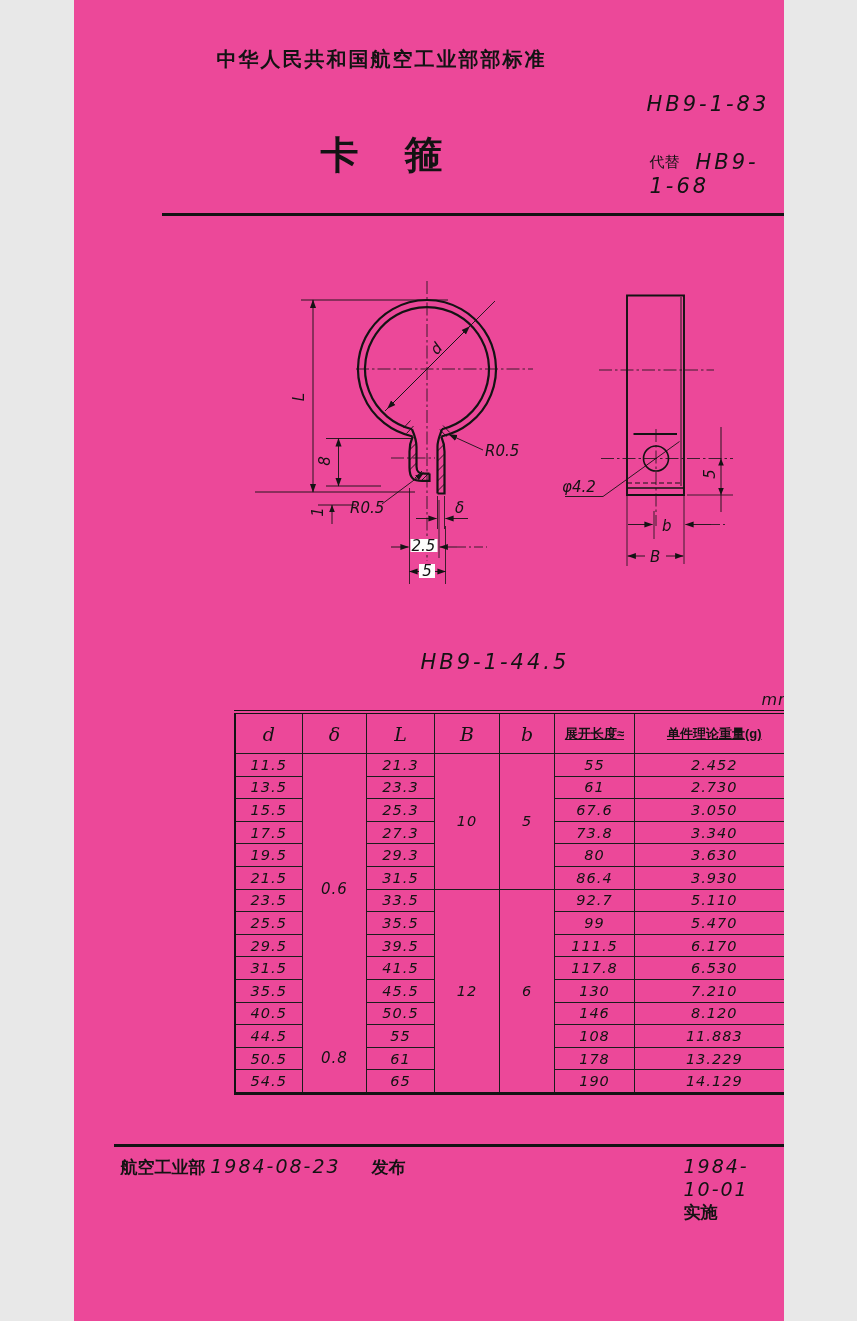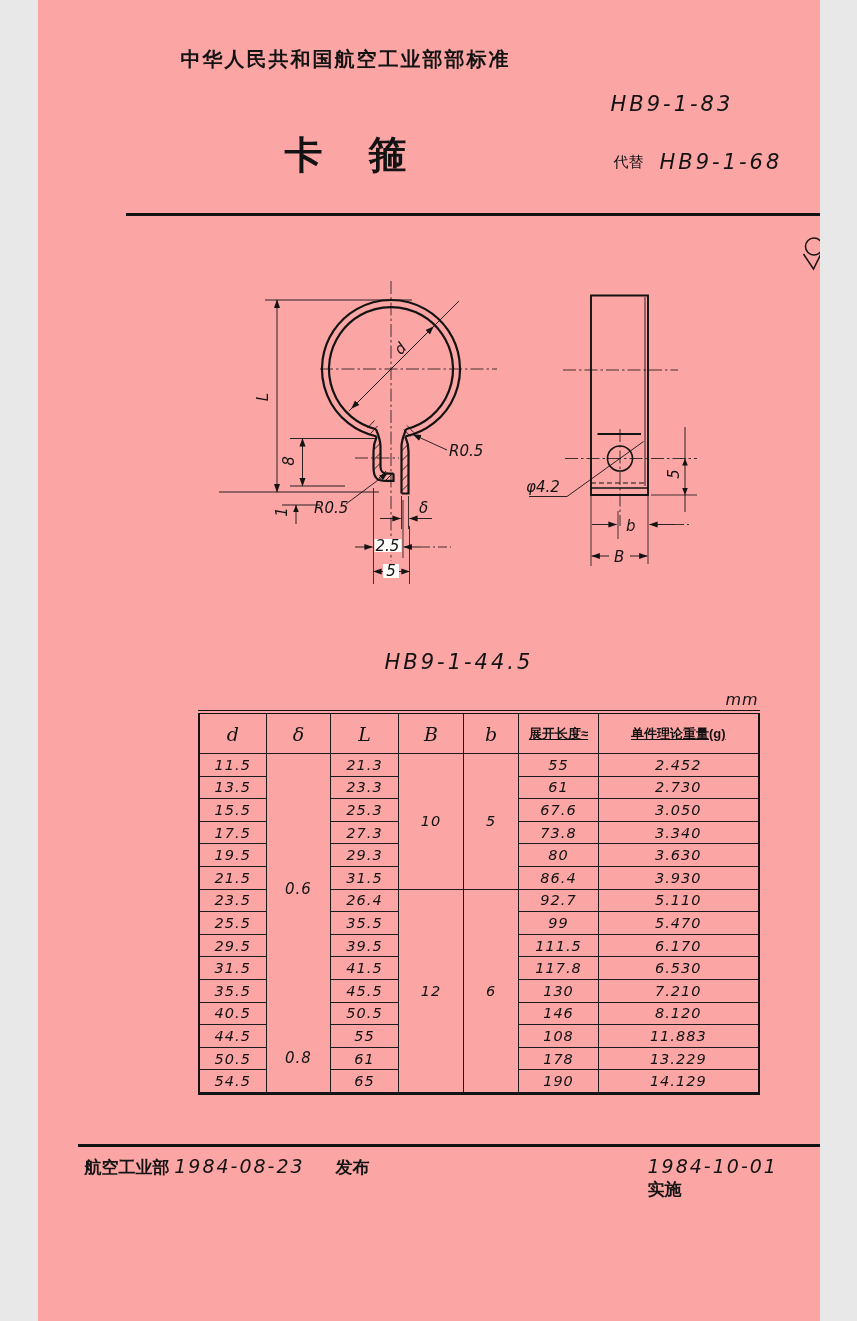--- a/index.html
+++ b/index.html
@@ -1,18 +1,18 @@
 <!DOCTYPE html>
 <html><head>
 <meta charset="utf-8">
 <style>
   html,body{margin:0;padding:0;background:#e8e8e8;}
   .page{
-    position:relative;width:782px;height:1321px;margin:0 auto;
-    background:#fca5a5;color:#131313;overflow:hidden;
+    position:relative;width:710px;height:1321px;margin:0 auto;
+    background:#ec4899;color:#131313;overflow:hidden;
     font-family:"Liberation Sans",sans-serif;
   }
   .abs{position:absolute;}
   .hw{font-family:"DejaVu Sans",sans-serif;font-style:italic;}
   .cnb{font-weight:normal;}
   
   .std-org{left:143px;top:46px;font-size:20px;font-weight:bold;letter-spacing:2px;}
   .std-no{left:573px;top:92px;font-size:21px;letter-spacing:3px;text-align:center;}
   .doc-title{left:247px;top:130px;font-size:38px;font-weight:bold;letter-spacing:46px;}
   .replaces{left:576px;top:150px;font-size:15px;}
@@ -263,21 +263,21 @@
           <td>3.630</td>
         </tr>
         <tr>
           <td>21.5</td>
           <td>31.5</td>
           <td>86.4</td>
           <td>3.930</td>
         </tr>
         <tr>
           <td>23.5</td>
-          <td>26.4</td>
+          <td>33.5</td>
           <td rowspan="9">12</td>
           <td rowspan="9">6</td>
           <td>92.7</td>
           <td>5.110</td>
         </tr>
         <tr>
           <td>25.5</td>
           <td>35.5</td>
           <td>99</td>
           <td>5.470</td>

